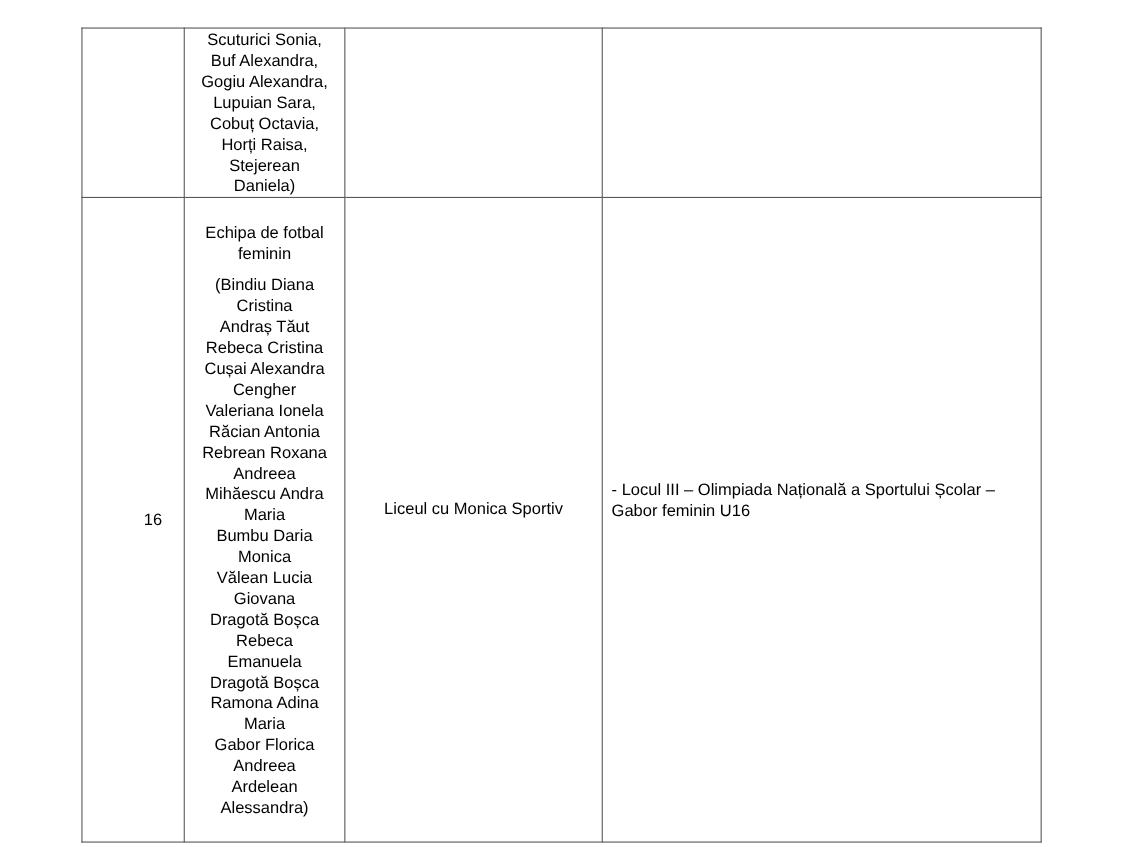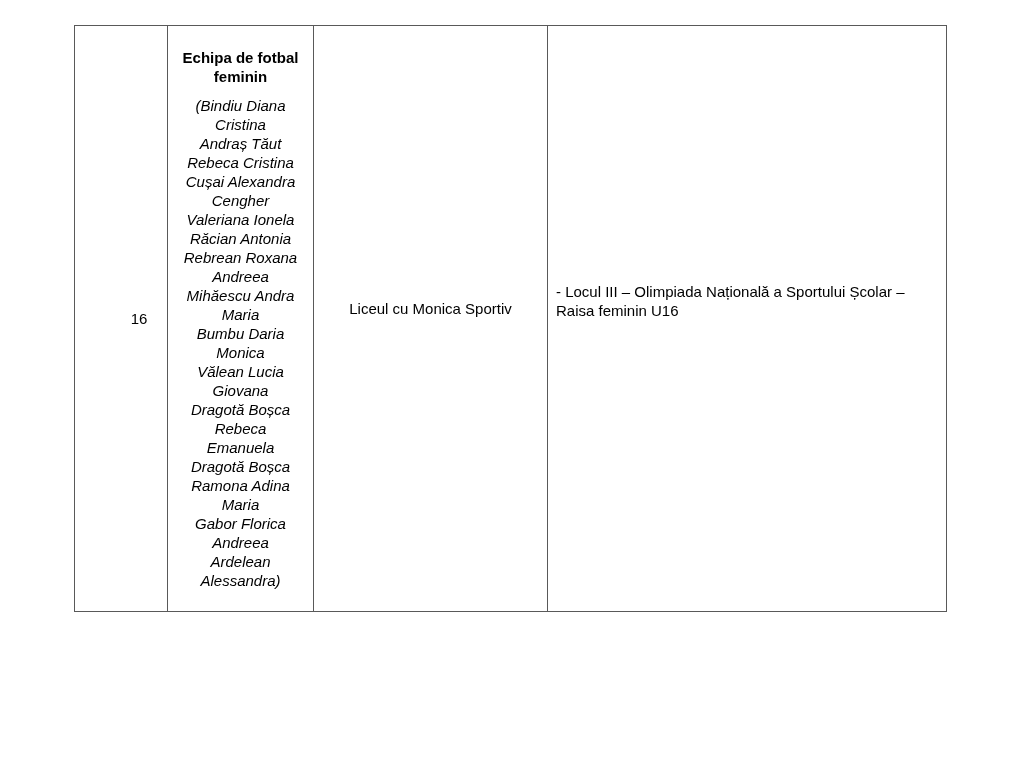--- a/index.html
+++ b/index.html
@@ -25,22 +25,22 @@
     vertical-align: middle;
     overflow: hidden;
   }
   td.cell-no { text-align: center; padding-left: 36px; }
   td.cell-members {
     text-align: center;
     vertical-align: top;
     padding-top: 1px;
   }
   .preline { white-space: pre-line; }
-  .team-title { font-weight: bold; white-space: pre-line; }
-  .team-names { white-space: pre-line; margin-top: 10px; font-style: italic; }
+  .team-title { font-weight: normal; white-space: pre-line; }
+  .team-names { white-space: pre-line; margin-top: 10px; }
   td.cell-school {
     text-align: center;
     padding-bottom: 20px;
   }
   td.cell-results {
     text-align: left;
     padding-left: 8px;
     padding-right: 4px;
     padding-bottom: 36px;
   }
@@ -51,20 +51,35 @@
 <body>
 
 <table class="doc-table">
   <colgroup>
     <col style="width:93px">
     <col style="width:146px">
     <col style="width:234px">
     <col style="width:399px">
   </colgroup>
   <tbody>
+      <tr class="row-1">
+    <td class="cell-no"></td>
+    <td class="cell-members">
+      <div class="preline">Scuturici Sonia,
+Buf Alexandra,
+Gogiu Alexandra,
+Lupuian Sara,
+Cobuț Octavia,
+Horți Raisa,
+Stejerean
+Daniela)</div>
+    </td>
+    <td class="cell-school"></td>
+    <td class="cell-results"></td>
+  </tr>
   <tr class="row-2">
     <td class="cell-no">16</td>
     <td class="cell-members">
       <div class="team-title">Echipa de fotbal
 feminin</div>
       <div class="team-names">(Bindiu Diana
 Cristina
 Andraș Tăut
 Rebeca Cristina
 Cușai Alexandra
@@ -85,16 +100,16 @@
 Dragotă Boșca
 Ramona Adina
 Maria
 Gabor Florica
 Andreea
 Ardelean
 Alessandra)</div>
     </td>
     <td class="cell-school">Liceul cu Monica Sportiv</td>
     <td class="cell-results preline">- Locul III – Olimpiada Națională a Sportului Școlar –
-Raisa feminin U16</td>
+Gabor feminin U16</td>
   </tr>
 </tbody>
   </table>
 
 </body></html>

